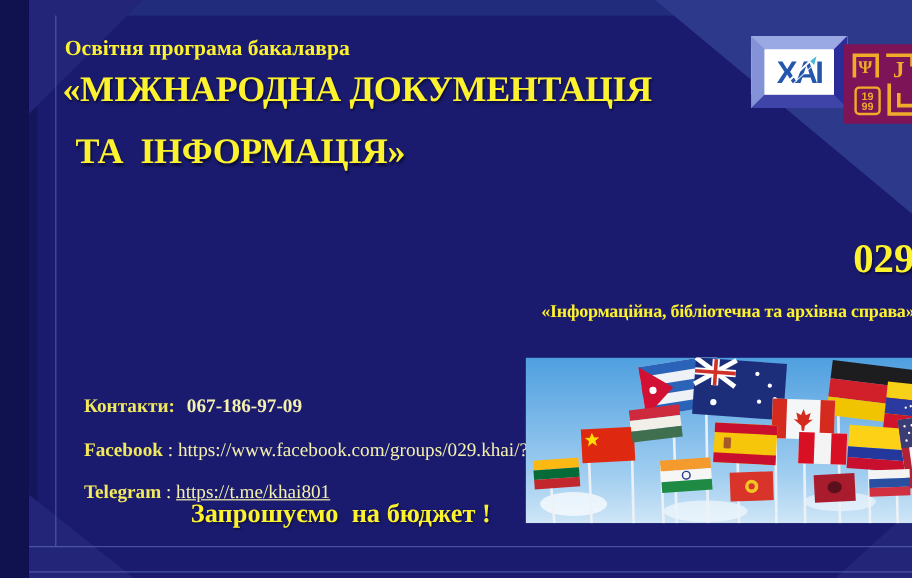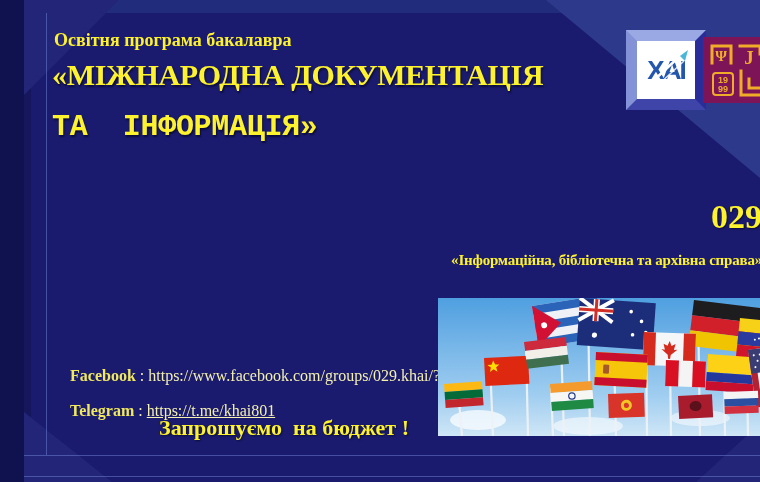--- a/index.html
+++ b/index.html
@@ -11,41 +11,41 @@
   .c-strip{fill:#15165c;}
   .c-tri{fill:var(--corner_blue,#2d3a8c);}
   .c-tri-soft{fill:#232578;}
   .hair{stroke:rgba(125,145,225,.45);stroke-width:1;}
 
   .txt{position:absolute;white-space:pre-wrap;}
   .yellow{color:var(--accent_yellow,#fdf22e);}
   .program{left:30px;top:30px;font-size:18px;font-weight:700;}
   .title1{left:28px;top:58px;font-size:30px;font-weight:700;letter-spacing:-.3px;
           text-shadow:1px 2px 2px rgba(0,0,25,.6);}
-  .title2{left:28px;top:110px;font-size:30px;font-weight:700;letter-spacing:-.3px;
-          text-shadow:1px 2px 2px rgba(0,0,25,.6);font-family:Liberation Mono, monospace;}
+  .title2{left:39px;top:110px;font-size:30px;font-weight:700;letter-spacing:-.3px;
+          text-shadow:1px 2px 2px rgba(0,0,25,.6);}
   .english{left:28px;top:163px;font-size:21px;font-weight:700;}
   .spec{position:absolute;right:22px;top:198px;display:flex;align-items:baseline;gap:10px;}
   .spec-label{font-size:17px;font-weight:700;}
   .spec-code{font-size:34px;font-weight:700;text-shadow:1px 1px 2px rgba(0,0,25,.6);}
   .spec-field{position:absolute;right:22px;top:252px;font-size:15px;font-weight:700;letter-spacing:-.2px;}
 
   .contact-line{position:absolute;left:30px;font-size:16px;color:var(--pale_yellow,#f4f0ae);}
   .c1{top:312px}.c2{top:349px}.c3{top:384px}
   .contact-label{font-weight:700;color:var(--label_yellow,#f0e85e);}
   .contact-value{color:var(--pale_yellow,#f4f0ae);}
   .phone{margin-left:10px;font-weight:700;}
   .underline{text-decoration:underline;}
 
   .invite{left:95px;top:415px;width:330px;text-align:center;font-size:22px;font-weight:700;
           text-shadow:1px 1px 2px rgba(0,0,25,.6);}
 
   .flags{position:absolute;left:414px;top:298px;width:341px;height:138px;display:block;}
 
-  .khai-logo{position:absolute;left:602px;top:30px;width:80px;height:80px;box-sizing:border-box;
+  .khai-logo{position:absolute;left:602px;top:30px;width:80px;height:60px;box-sizing:border-box;
              border-style:solid;border-width:11px;
              border-color:#9aa8e4 #2a2c9a #3f44a8 #8492d8;background:#fff;}
   .khai-inner{position:relative;width:100%;height:100%;display:flex;align-items:center;justify-content:center;}
   .khai-text{font-family:"Liberation Sans",sans-serif;font-weight:700;font-size:26px;
              color:var(--khai_blue,#2356ad);letter-spacing:-2px;line-height:1;}
   .khai-pencil{position:absolute;left:0;top:0;width:100%;height:100%;}
 
   .dept-logo{position:absolute;left:679px;top:37px;width:66px;height:66px;
              background:var(--dept_maroon,#7c1457);}
   .g-stroke{stroke:var(--dept_gold,#f0ac28);fill:none;stroke-width:3;stroke-linecap:square;}
@@ -74,20 +74,23 @@
 
   <div class="txt yellow program">Освітня програма бакалавра</div>
   <div class="txt yellow title1">«МІЖНАРОДНА ДОКУМЕНТАЦІЯ</div>
   <div class="txt yellow title2">ТА  ІНФОРМАЦІЯ»</div>
 
   <div class="spec">
     <span class="yellow spec-code">029</span>
   </div>
   <div class="txt yellow spec-field">«Інформаційна, бібліотечна та архівна справа»</div>
 
+  <div class="txt contact-line c1">
+    <span class="contact-label">Контакти:</span><span class="contact-value phone">067-186-97-09</span>
+  </div>
   <div class="txt contact-line c2">
     <span class="contact-label">Facebook</span><span class="contact-value"> : </span><span class="contact-value">https://www.facebook.com/groups/029.khai/?ref</span>
   </div>
   <div class="txt contact-line c3">
     <span class="contact-label">Telegram</span><span class="contact-value"> : </span><span class="contact-value underline">https://t.me/khai801</span>
   </div>
 
   <div class="txt yellow invite">Запрошуємо  на бюджет !</div>
 
   <div class="khai-logo">

